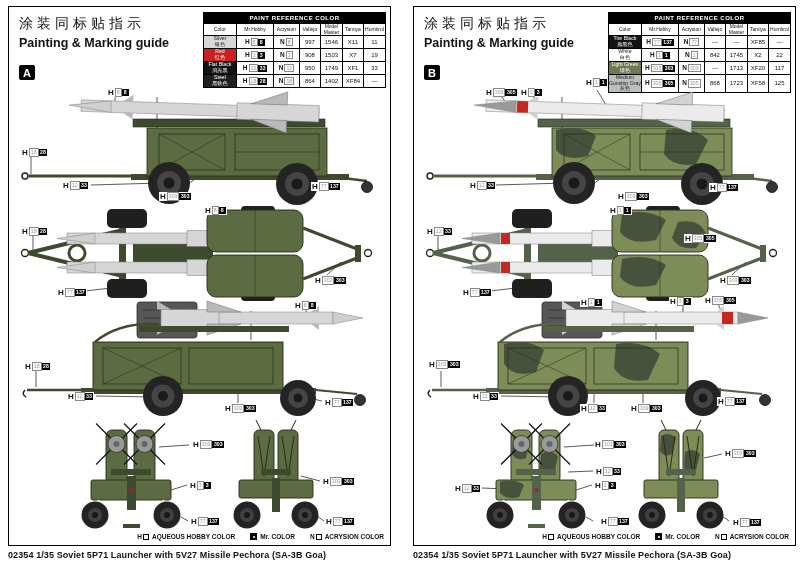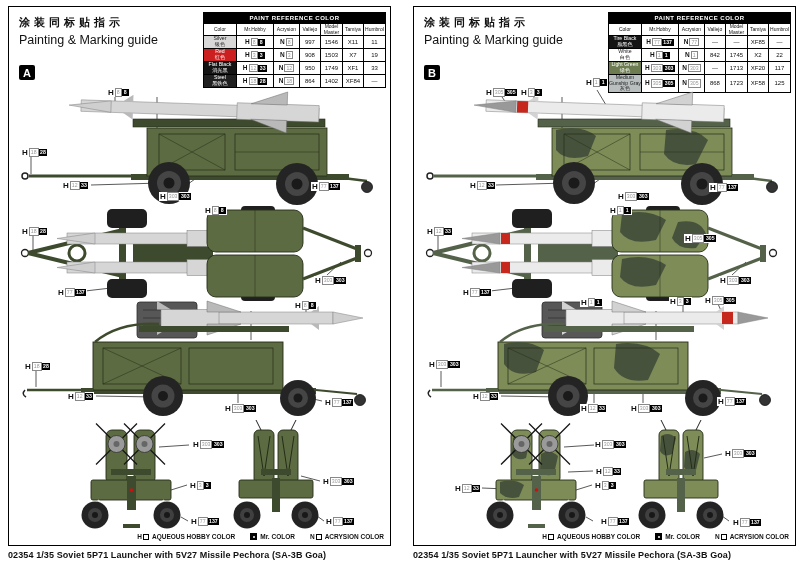--- a/index.html
+++ b/index.html
@@ -2,22 +2,22 @@
 <html><head>
 <meta charset="utf-8">
 <style>
   *{margin:0;padding:0;box-sizing:border-box}
   html,body{width:800px;height:573px;background:#fff;font-family:"Liberation Sans",sans-serif;color:#111;overflow:hidden}
   .page{position:relative;width:800px;height:573px;background:#fff}
   .panel{position:absolute;top:6px;width:383px}
   .panel-a{left:8px}.panel-b{left:413px}
   .frame{position:relative;width:383px;height:540px;border:1.5px solid #000;background:#fff}
   .titles{position:absolute;left:10px;top:8px}
-  .title-cn{font-size:11px;font-weight:bold;letter-spacing:4px}
-  .title-en{font-size:12.5px;font-weight:normal;margin-top:3px}
+  .title-cn{font-size:14px;font-weight:normal;letter-spacing:4px}
+  .title-en{font-size:12.5px;font-weight:bold;margin-top:3px}
   .letter{position:absolute;left:10px;top:58px;width:16px;height:15px;background:#000;color:#fff;font-weight:bold;font-size:11px;display:flex;align-items:center;justify-content:center;border-radius:2px}
   
   .paint-table{position:absolute;right:4px;top:5px;border-collapse:collapse;table-layout:fixed;width:182px;background:#fff}
   .paint-table col.c1{width:33px}.paint-table col.c2{width:37px}.paint-table col.c3{width:26px}
   .paint-table col.c4{width:21px}.paint-table col.c5{width:22px}.paint-table col.c6{width:21px}.paint-table col.c7{width:22px}
   .paint-table th,.paint-table td{border:1px solid #000;text-align:center;vertical-align:middle;padding:0;font-size:6px;line-height:1.1;overflow:hidden}
   .pt-title{background:#000;color:#fff;font-size:7.5px;font-weight:bold;text-align:left;padding:1px 3px;height:11px;letter-spacing:.5px}
   .cols th{font-size:5px;font-weight:normal;height:12px;line-height:1.05}
   .paint-table td{height:13px}
   .cname{font-size:5.5px;line-height:1.1}

